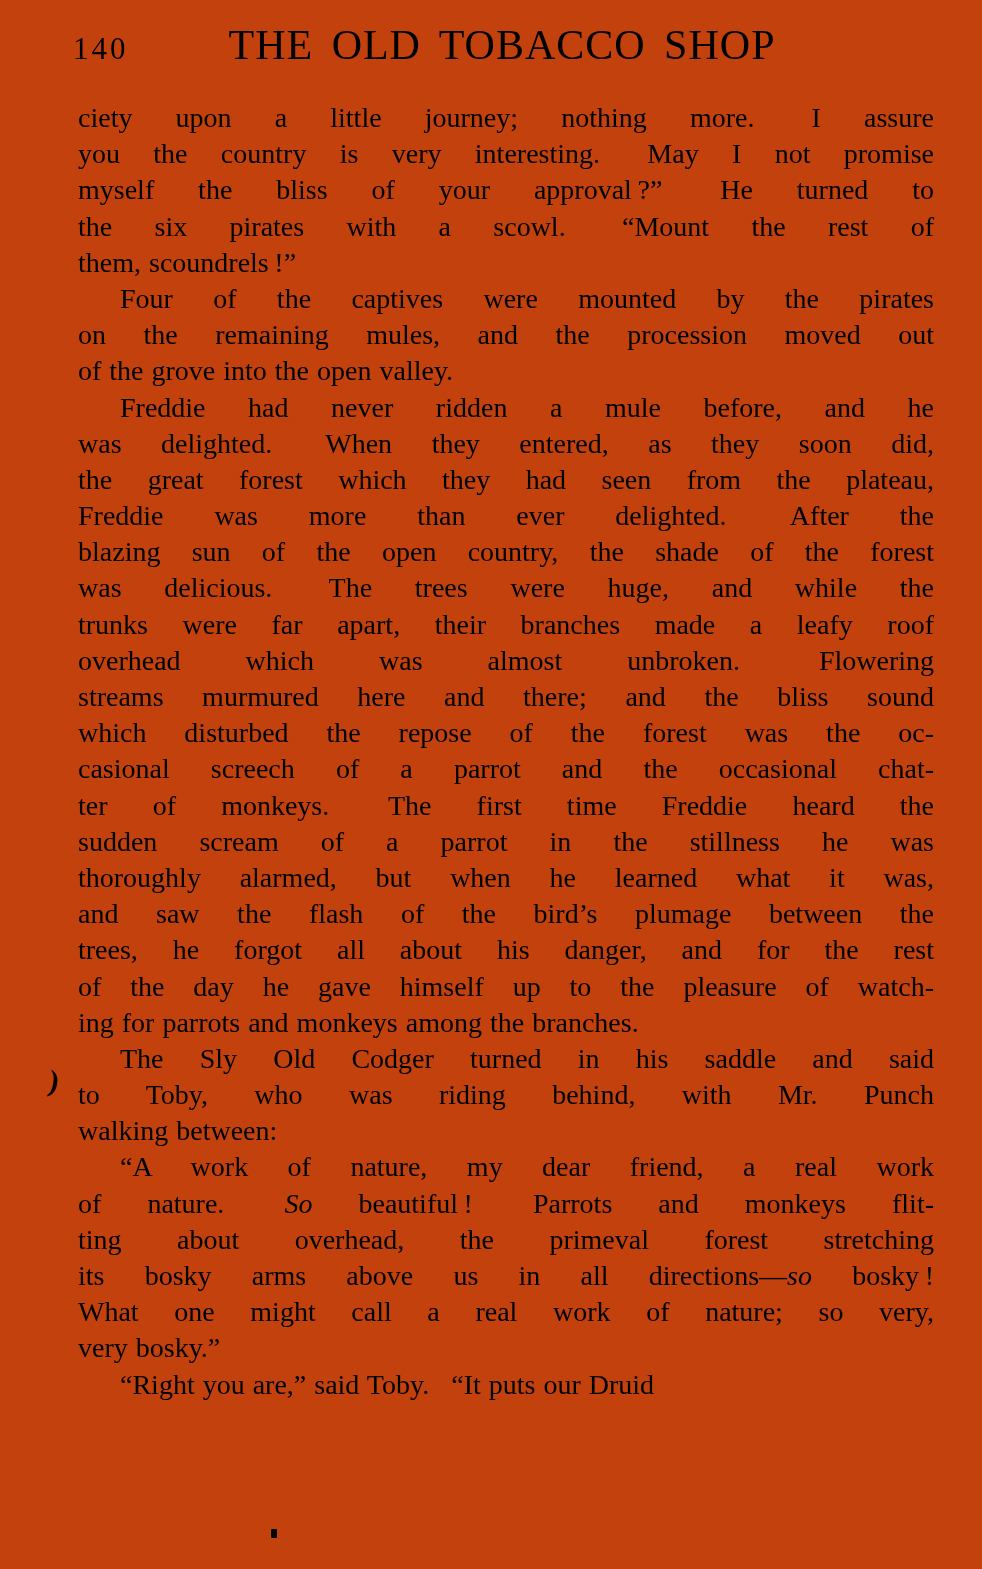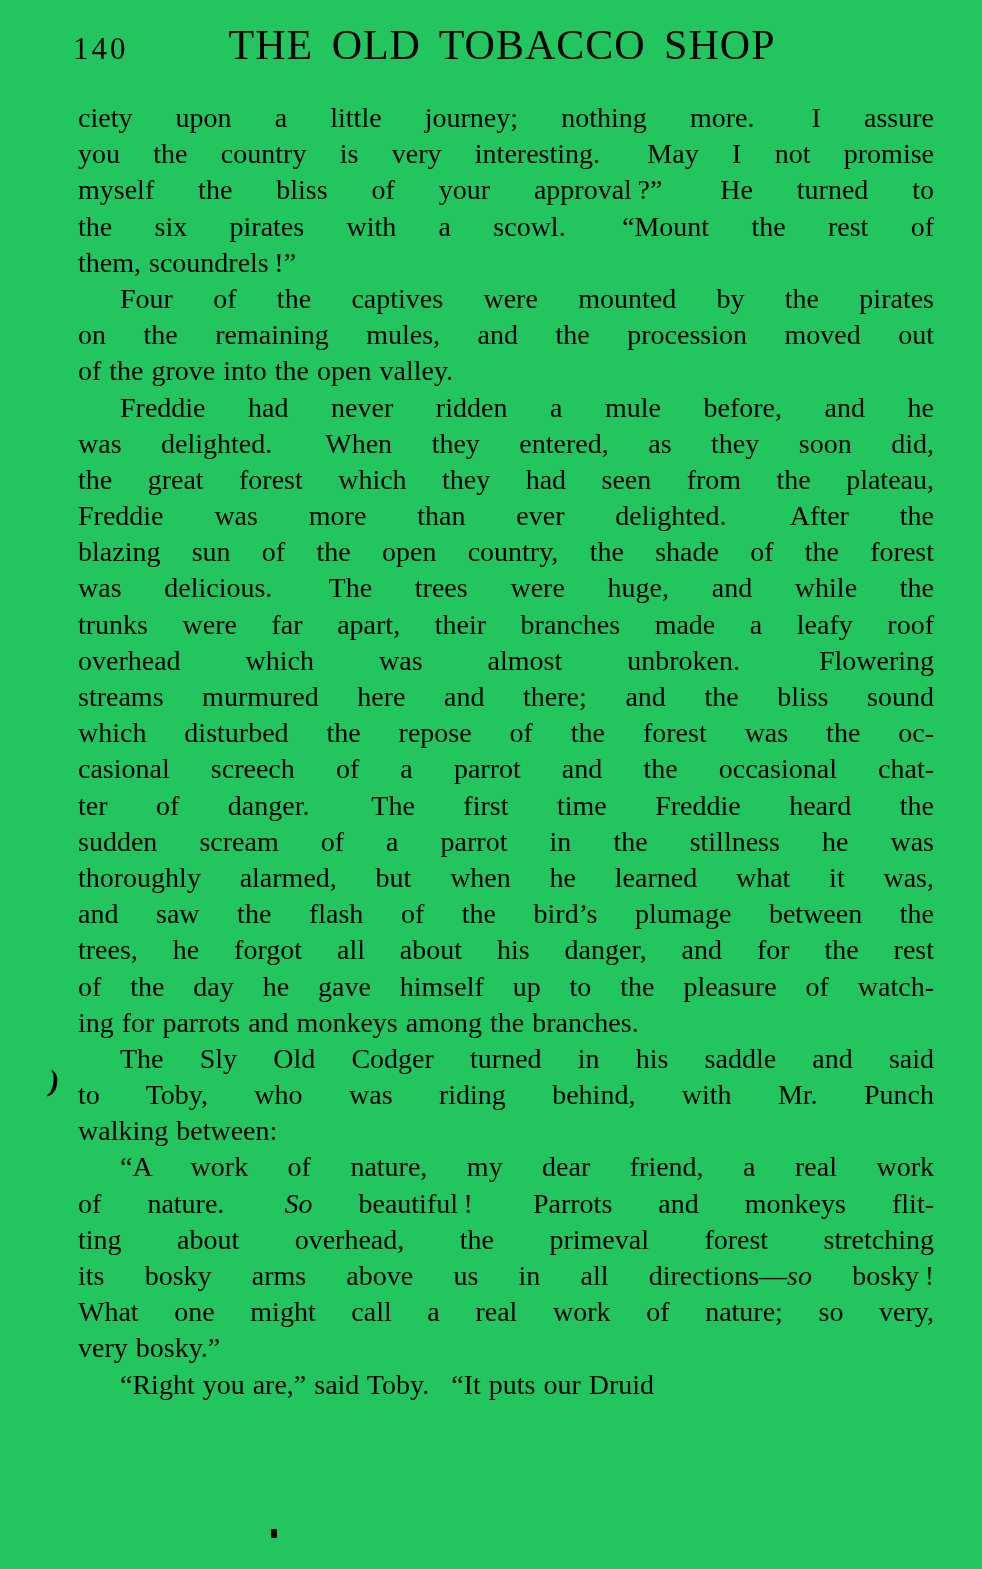--- a/index.html
+++ b/index.html
@@ -4,21 +4,21 @@
 <style>
   html, body {
     margin: 0;
     padding: 0;
     background: #ffffff;
   }
   .page {
     position: relative;
     width: 982px;
     height: 1569px;
-    background: #22c55e;
+    background: #c2410c;
     color: #000000;
     font-family: "Liberation Serif", "DejaVu Serif", serif;
     overflow: hidden;
   }
   .pagenum {
     position: absolute;
     left: 73px;
     top: 31px;
     font-size: 31px;
     letter-spacing: 3px;
@@ -96,21 +96,21 @@
       <div class="line"><span>was delighted.  When they entered, as they soon did,</span></div>
       <div class="line"><span>the great forest which they had seen from the plateau,</span></div>
       <div class="line"><span>Freddie was more than ever delighted.  After the</span></div>
       <div class="line"><span>blazing sun of the open country, the shade of the forest</span></div>
       <div class="line"><span>was delicious.  The trees were huge, and while the</span></div>
       <div class="line"><span>trunks were far apart, their branches made a leafy roof</span></div>
       <div class="line"><span>overhead which was almost unbroken.  Flowering</span></div>
       <div class="line"><span>streams murmured here and there; and the bliss sound</span></div>
       <div class="line"><span>which disturbed the repose of the forest was the oc-</span></div>
       <div class="line"><span>casional screech of a parrot and the occasional chat-</span></div>
-      <div class="line"><span>ter of danger.  The first time Freddie heard the</span></div>
+      <div class="line"><span>ter of monkeys.  The first time Freddie heard the</span></div>
       <div class="line"><span>sudden scream of a parrot in the stillness he was</span></div>
       <div class="line"><span>thoroughly alarmed, but when he learned what it was,</span></div>
       <div class="line"><span>and saw the flash of the bird’s plumage between the</span></div>
       <div class="line"><span>trees, he forgot all about his danger, and for the rest</span></div>
       <div class="line"><span>of the day he gave himself up to the pleasure of watch-</span></div>
       <div class="line last"><span>ing for parrots and monkeys among the branches.</span></div>
       <div class="line indent"><span>The Sly Old Codger turned in his saddle and said</span></div>
       <div class="line"><span>to Toby, who was riding behind, with Mr. Punch</span></div>
       <div class="line last"><span>walking between:</span></div>
       <div class="line indent"><span>“A work of nature, my dear friend, a real work</span></div>

